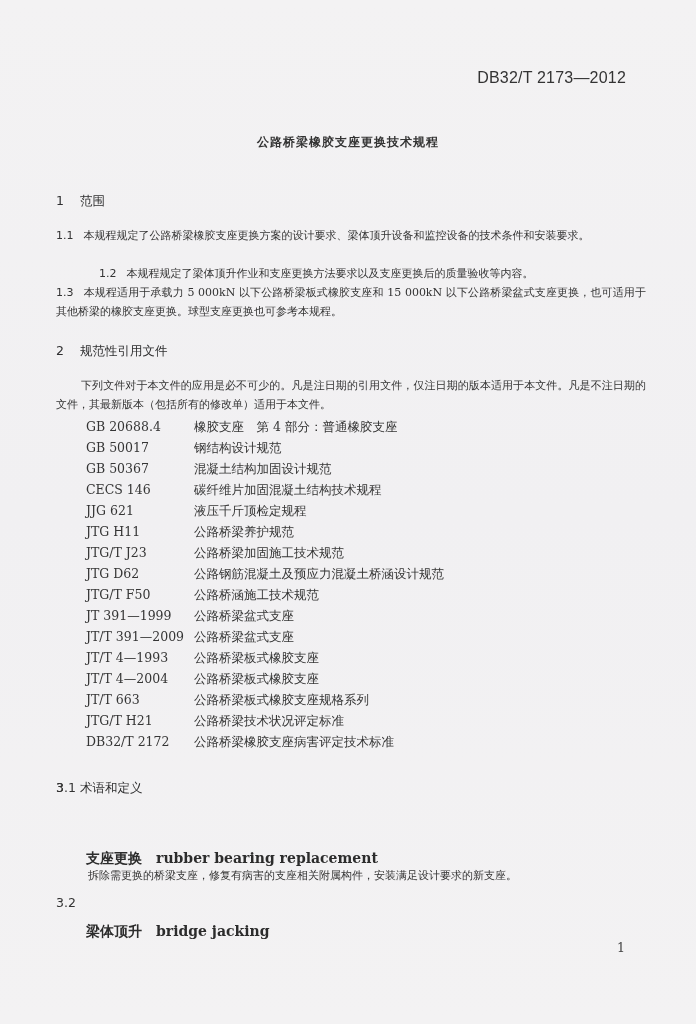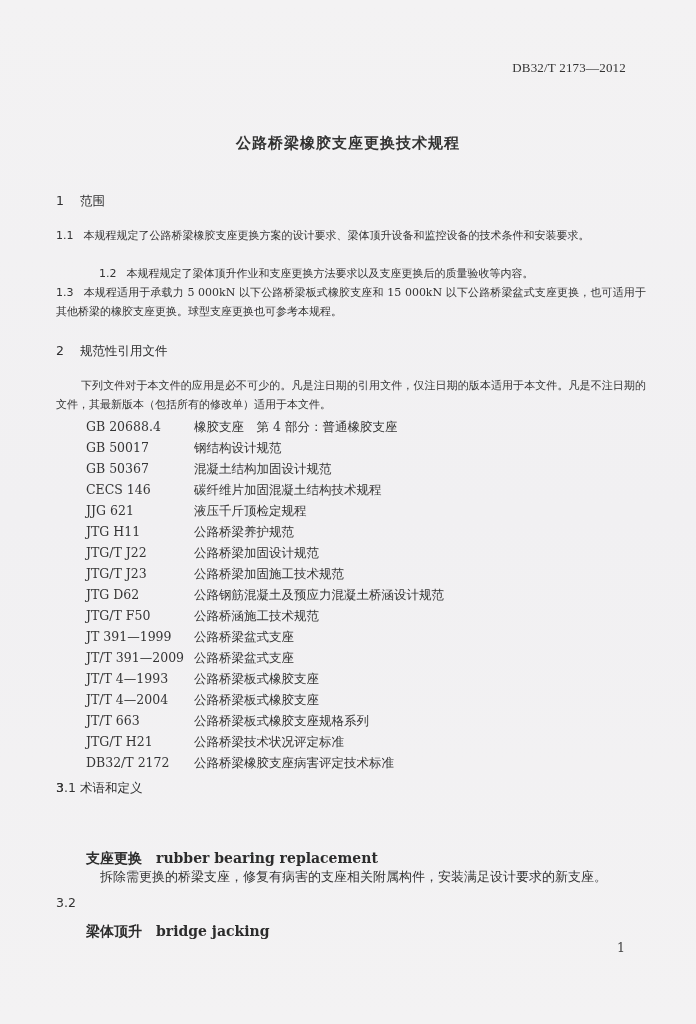--- a/index.html
+++ b/index.html
@@ -16,31 +16,31 @@
       font-family: "DejaVu Serif", "Liberation Serif", serif;
     }
     .page {
       position: absolute;
       left: 0; top: 0;
       width: 696px; height: 1024px;
       background: linear-gradient(180deg, #f3f2f3 0%, #f1f0f2 50%, #f3f2f3 100%);
     }
     .abs { position: absolute; white-space: nowrap; }
     .doc-code {
-      right: 70px; top: 60px;
-      font-family: Liberation Serif, serif;
-      font-size: 13px;
+      right: 70px; top: 69px;
+      font-family: Liberation Sans, sans-serif;
+      font-size: 16px;
       color: #333;
       letter-spacing: 0.2px;
     }
     .doc-title {
       left: 0; right: 0; top: 134px;
       text-align: center;
       font-family: "DejaVu Sans", "Liberation Sans", sans-serif;
-      font-size: 15px;
+      font-size: 12px;
       font-weight: bold;
       color: #333;
       letter-spacing: 1px;
     }
     .sec-head {
       left: 56px;
       font-family: "DejaVu Sans", "Liberation Sans", sans-serif;
       font-size: 12.5px;
       color: #2f2f30;
     }
@@ -78,22 +78,22 @@
       color: #333;
     }
     .term {
       left: 86px;
       font-size: 14px;
       font-weight: bold;
       color: #2c2c2c;
     }
     .term .en { margin-left: 14px; }
     .def {
-      left: 100px;
-      font-size: 13px;
+      left: 88px;
+      font-size: 11px;
       color: #333;
       text-align: center;
     }
     .page-num {
       left: 617px; top: 940px;
       font-size: 12.5px;
       color: #444;
     }
   </style>
 </head>
@@ -144,24 +144,20 @@
       </div>
     <div class="ref-row">
         <span class="ref-code">JJG 621</span>
         <span class="ref-name">液压千斤顶检定规程</span>
       </div>
     <div class="ref-row">
         <span class="ref-code">JTG H11</span>
         <span class="ref-name">公路桥梁养护规范</span>
       </div>
     <div class="ref-row">
-        <span class="ref-code">JTG/T J22</span>
-        <span class="ref-name">公路桥梁加固设计规范</span>
-      </div>
-    <div class="ref-row">
         <span class="ref-code">JTG/T J23</span>
         <span class="ref-name">公路桥梁加固施工技术规范</span>
       </div>
     <div class="ref-row">
         <span class="ref-code">JTG D62</span>
         <span class="ref-name">公路钢筋混凝土及预应力混凝土桥涵设计规范</span>
       </div>
     <div class="ref-row">
         <span class="ref-code">JTG/T F50</span>
         <span class="ref-name">公路桥涵施工技术规范</span>

